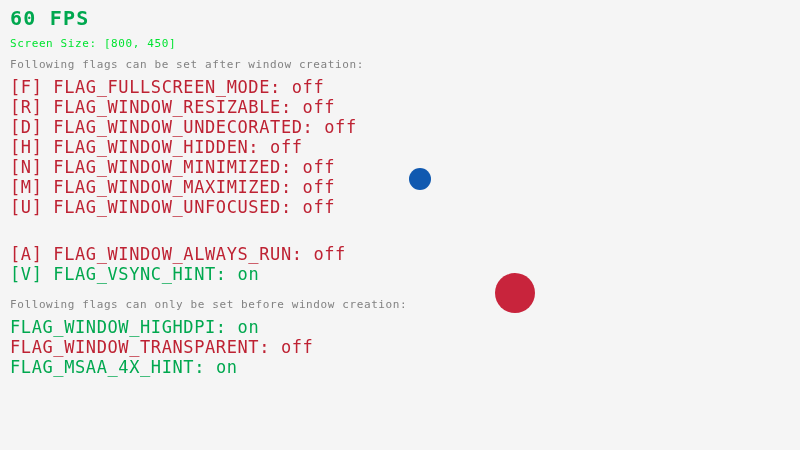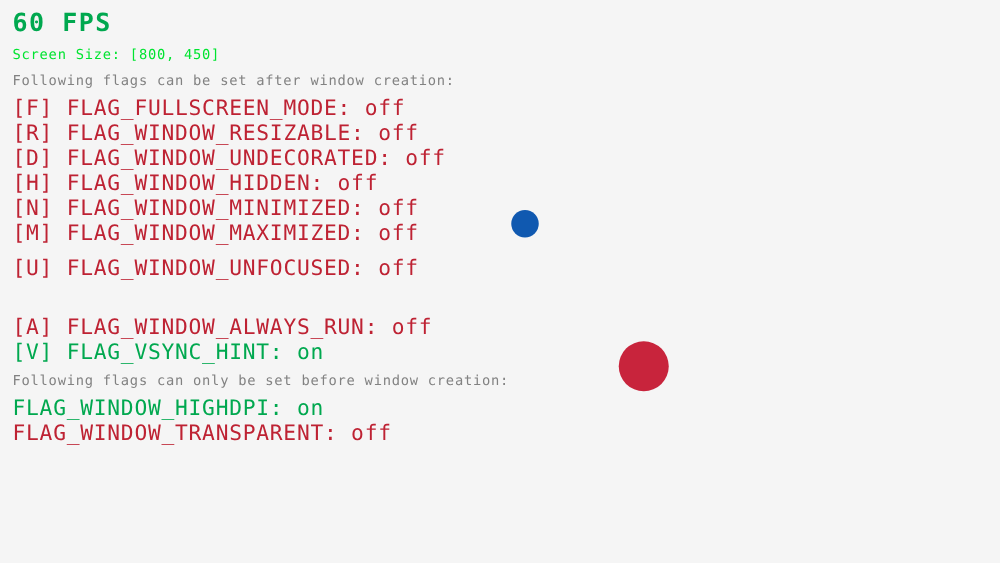--- a/index.html
+++ b/index.html
@@ -110,29 +110,30 @@
 
   <div class="txt section-heading" id="heading-after" style="color: rgb(130, 130, 130);">Following flags can be set after window creation:</div>
 
   <div class="flag-list" id="flags-after">
       <div class="flag-row state-off" style="color: rgb(190, 34, 51);"><span class="flag-key">[F] </span><span class="flag-name">FLAG_FULLSCREEN_MODE: </span><span class="flag-value">off</span></div>
       <div class="flag-row state-off" style="color: rgb(190, 34, 51);"><span class="flag-key">[R] </span><span class="flag-name">FLAG_WINDOW_RESIZABLE: </span><span class="flag-value">off</span></div>
       <div class="flag-row state-off" style="color: rgb(190, 34, 51);"><span class="flag-key">[D] </span><span class="flag-name">FLAG_WINDOW_UNDECORATED: </span><span class="flag-value">off</span></div>
       <div class="flag-row state-off" style="color: rgb(190, 34, 51);"><span class="flag-key">[H] </span><span class="flag-name">FLAG_WINDOW_HIDDEN: </span><span class="flag-value">off</span></div>
       <div class="flag-row state-off" style="color: rgb(190, 34, 51);"><span class="flag-key">[N] </span><span class="flag-name">FLAG_WINDOW_MINIMIZED: </span><span class="flag-value">off</span></div>
       <div class="flag-row state-off" style="color: rgb(190, 34, 51);"><span class="flag-key">[M] </span><span class="flag-name">FLAG_WINDOW_MAXIMIZED: </span><span class="flag-value">off</span></div>
-      <div class="flag-row state-off" style="color: rgb(190, 34, 51); margin-top: 8px;"><span class="flag-key">[U] </span><span class="flag-name">FLAG_WINDOW_UNFOCUSED: </span><span class="flag-value">off</span></div>
+      <div class="flag-row state-off" style="color: rgb(190, 34, 51);"><span class="flag-key">[U] </span><span class="flag-name">FLAG_WINDOW_UNFOCUSED: </span><span class="flag-value">off</span></div>
       <div class="flag-row state-off" style="color: rgb(190, 34, 51); margin-top: 27px;"><span class="flag-key">[A] </span><span class="flag-name">FLAG_WINDOW_ALWAYS_RUN: </span><span class="flag-value">off</span></div>
       <div class="flag-row state-on" style="color: rgb(0, 168, 79);"><span class="flag-key">[V] </span><span class="flag-name">FLAG_VSYNC_HINT: </span><span class="flag-value">on</span></div>
     </div>
 
   <div class="txt section-heading" id="heading-before" style="color: rgb(130, 130, 130);">Following flags can only be set before window creation:</div>
 
   <div class="flag-list" id="flags-before">
       <div class="flag-row state-on" style="color: rgb(0, 168, 79);"><span class="flag-name">FLAG_WINDOW_HIGHDPI: </span><span class="flag-value">on</span></div>
       <div class="flag-row state-off" style="color: rgb(190, 34, 51);"><span class="flag-name">FLAG_WINDOW_TRANSPARENT: </span><span class="flag-value">off</span></div>
+      <div class="flag-row state-on" style="color: rgb(0, 168, 79);"><span class="flag-name">FLAG_MSAA_4X_HINT: </span><span class="flag-value">on</span></div>
     </div>
 
   <div class="ball" id="ball-blue" style="left: 409px; top: 168px; width: 22px; height: 22px; background: rgb(16, 89, 176);"></div>
 
   <div class="ball" id="ball-red" style="left: 495px; top: 273px; width: 40px; height: 40px; background: rgb(200, 36, 60);"></div>
 
 </div>
 
 </body></html>

